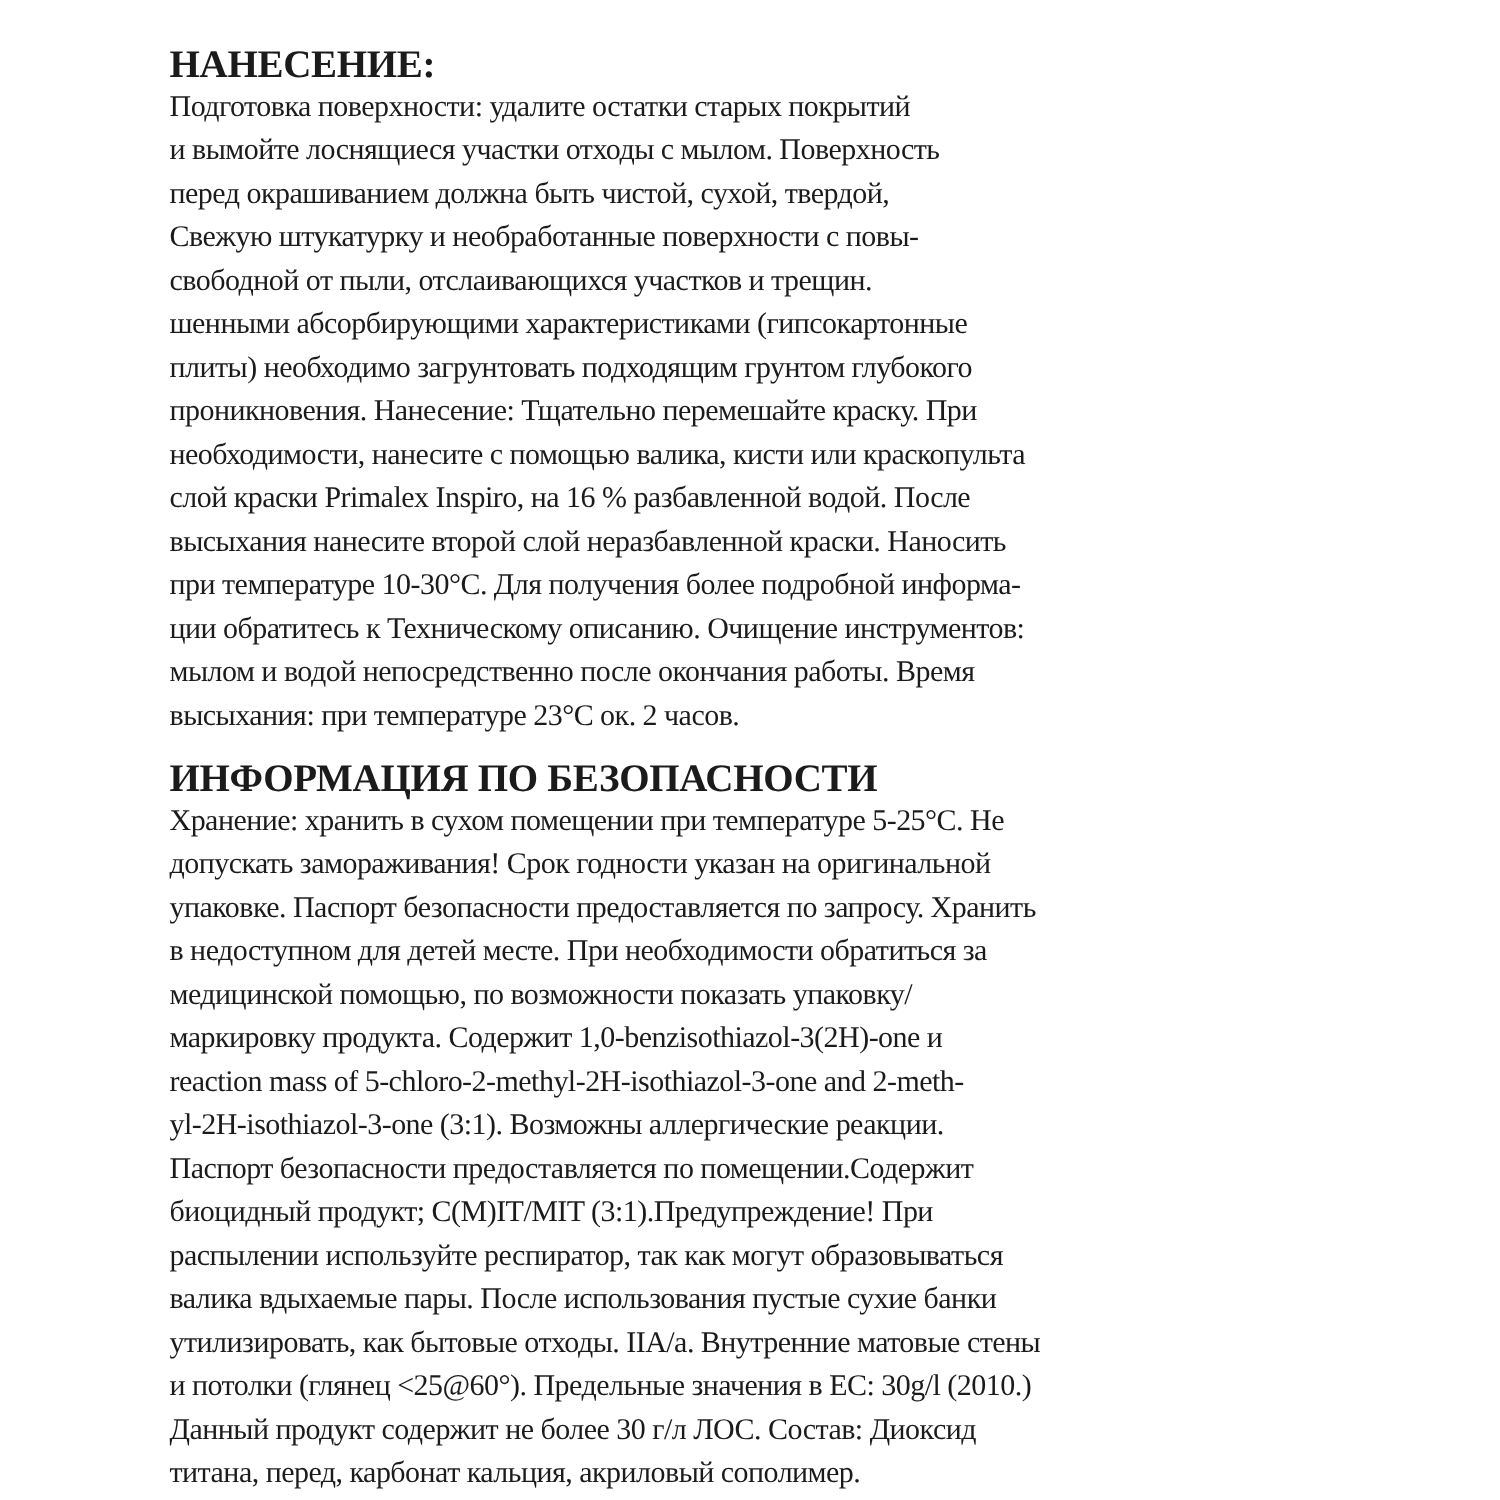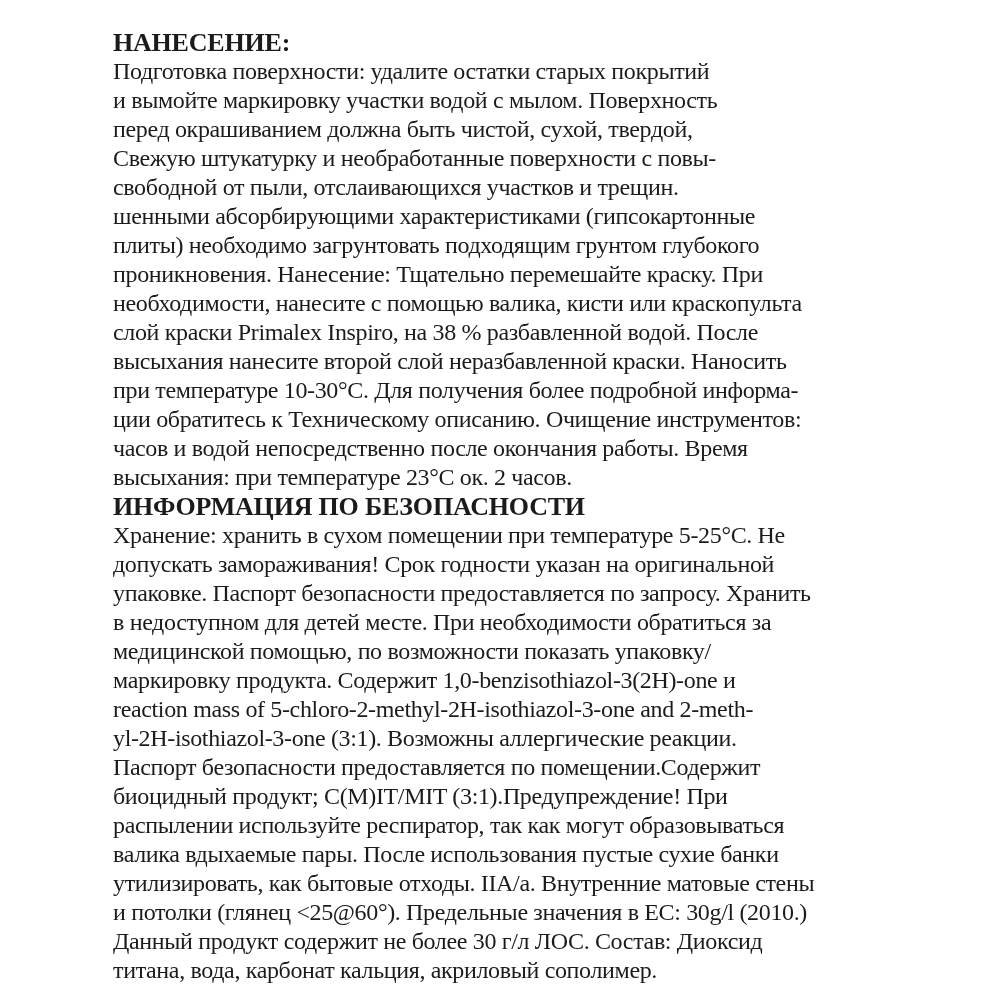--- a/index.html
+++ b/index.html
@@ -20,64 +20,64 @@
     position: absolute;
     top: 28px;
     left: 113px;
     right: 55px;
   }
   .label-section {
     margin: 0;
     padding: 0;
   }
   .label-section + .label-section {
-    margin-top: 0;
+    margin-top: 12px;
   }
   .heading {
     margin: 0;
     font-size: 26px;
     font-weight: 700;
     line-height: 29px;
     letter-spacing: -0.2px;
     white-space: nowrap;
   }
   .body {
     margin: 0;
   }
   .text-line {
-    font-size: 24px;
+    font-size: 20px;
     font-weight: 400;
     line-height: 29px;
     letter-spacing: -0.35px;
     white-space: nowrap;
   }
 </style>
 </head>
 <body>
 
 <div class="page">
   <div class="label-sheet">
 
     <section class="label-section">
       <h2 class="heading">НАНЕСЕНИЕ:</h2>
       <div class="body">
           <div class="text-line">Подготовка поверхности: удалите остатки старых покрытий</div>
-          <div class="text-line">и вымойте маркировку участки водой с мылом. Поверхность</div>
+          <div class="text-line">и вымойте лоснящиеся участки отходы с мылом. Поверхность</div>
           <div class="text-line">перед окрашиванием должна быть чистой, сухой, твердой,</div>
           <div class="text-line">Свежую штукатурку и необработанные поверхности с повы-</div>
           <div class="text-line">свободной от пыли, отслаивающихся участков и трещин.</div>
           <div class="text-line">шенными абсорбирующими характеристиками (гипсокартонные</div>
           <div class="text-line">плиты) необходимо загрунтовать подходящим грунтом глубокого</div>
           <div class="text-line">проникновения. Нанесение: Тщательно перемешайте краску. При</div>
           <div class="text-line">необходимости, нанесите с помощью валика, кисти или краскопульта</div>
-          <div class="text-line">слой краски Primalex Inspiro, на 38 % разбавленной водой. После</div>
+          <div class="text-line">слой краски Primalex Inspiro, на 16 % разбавленной водой. После</div>
           <div class="text-line">высыхания нанесите второй слой неразбавленной краски. Наносить</div>
           <div class="text-line">при температуре 10-30°C. Для получения более подробной информа-</div>
           <div class="text-line">ции обратитесь к Техническому описанию. Очищение инструментов:</div>
-          <div class="text-line">часов и водой непосредственно после окончания работы. Время</div>
+          <div class="text-line">мылом и водой непосредственно после окончания работы. Время</div>
           <div class="text-line">высыхания: при температуре 23°C ок. 2 часов.</div>
         </div>
     </section>
 
     <section class="label-section">
       <h2 class="heading">ИНФОРМАЦИЯ ПО БЕЗОПАСНОСТИ</h2>
       <div class="body">
           <div class="text-line">Хранение: хранить в сухом помещении при температуре 5-25°C. Не</div>
           <div class="text-line">допускать замораживания! Срок годности указан на оригинальной</div>
           <div class="text-line">упаковке. Паспорт безопасности предоставляется по запросу. Хранить</div>
@@ -86,18 +86,18 @@
           <div class="text-line">маркировку продукта. Содержит 1,0-benzisothiazol-3(2H)-one и</div>
           <div class="text-line">reaction mass of 5-chloro-2-methyl-2H-isothiazol-3-one and 2-meth-</div>
           <div class="text-line">yl-2H-isothiazol-3-one (3:1). Возможны аллергические реакции.</div>
           <div class="text-line">Паспорт безопасности предоставляется по помещении.Содержит</div>
           <div class="text-line">биоцидный продукт; C(M)IT/MIT (3:1).Предупреждение! При</div>
           <div class="text-line">распылении используйте респиратор, так как могут образовываться</div>
           <div class="text-line">валика вдыхаемые пары. После использования пустые сухие банки</div>
           <div class="text-line">утилизировать, как бытовые отходы. IIA/a. Внутренние матовые стены</div>
           <div class="text-line">и потолки (глянец &lt;25@60°). Предельные значения в ЕС: 30g/l (2010.)</div>
           <div class="text-line">Данный продукт содержит не более 30 г/л ЛОС. Состав: Диоксид</div>
-          <div class="text-line">титана, вода, карбонат кальция, акриловый сополимер.</div>
+          <div class="text-line">титана, перед, карбонат кальция, акриловый сополимер.</div>
         </div>
     </section>
 
   </div>
 </div>
 
 </body></html>

